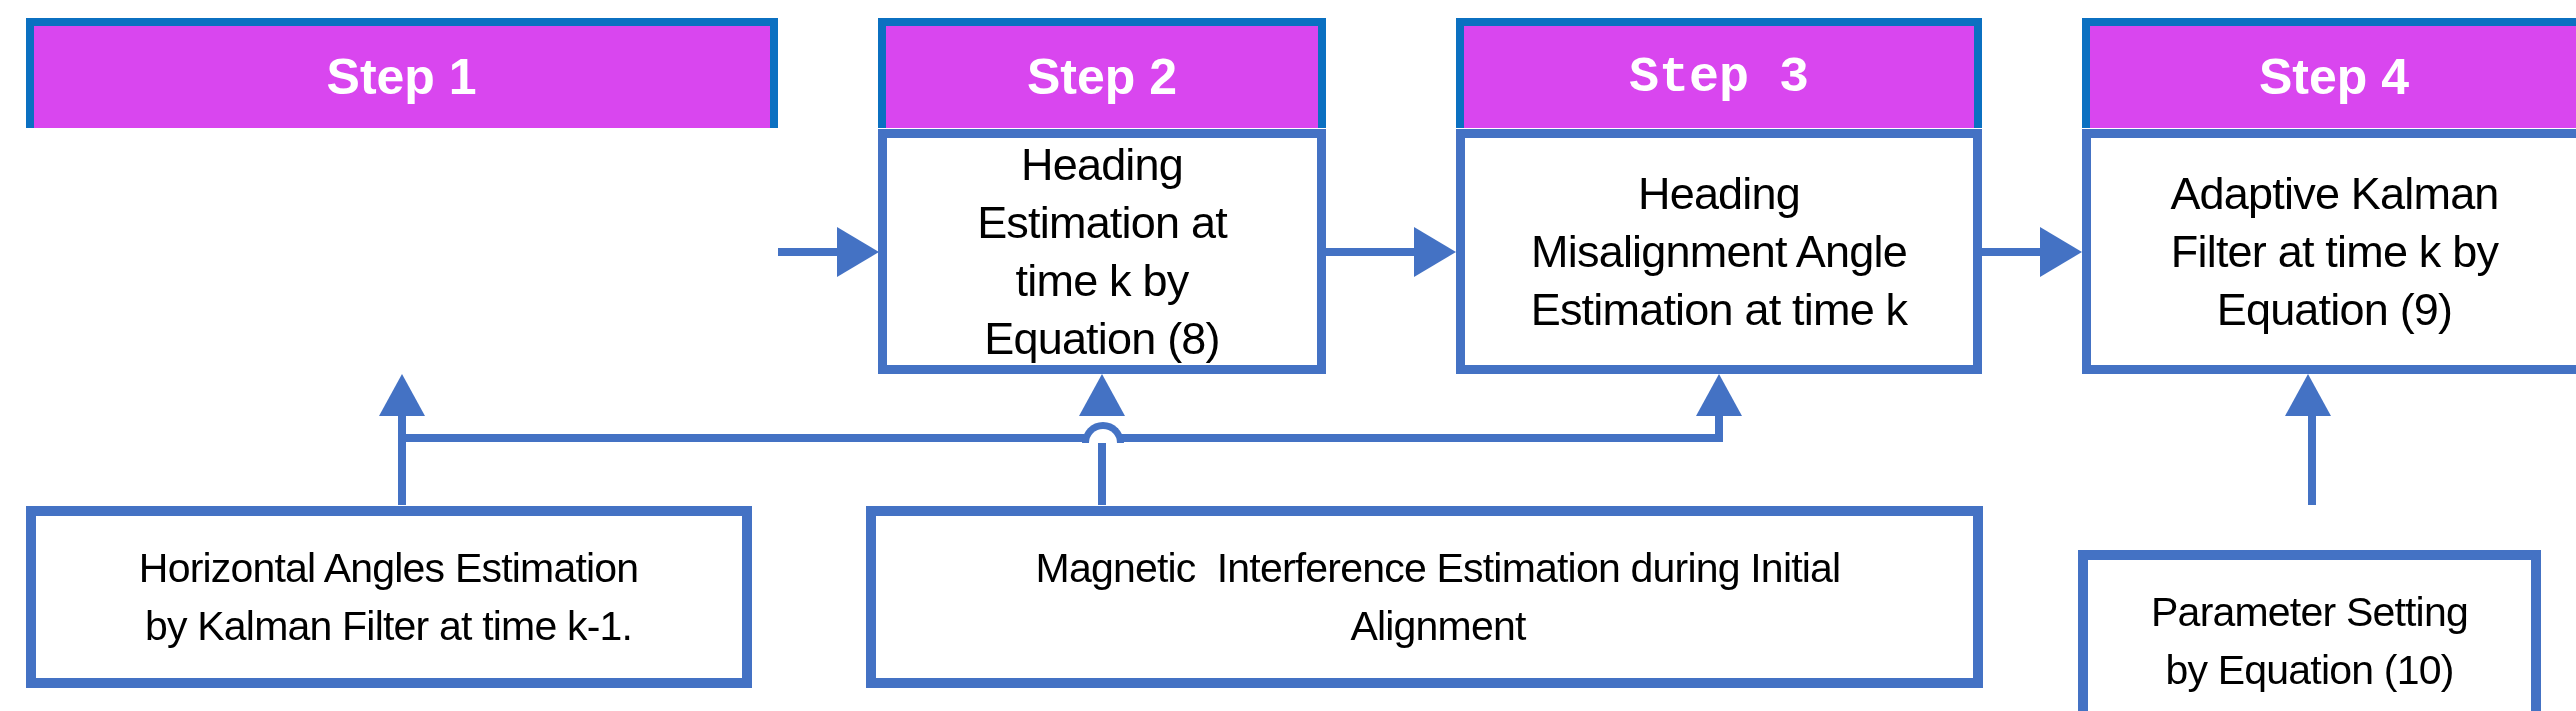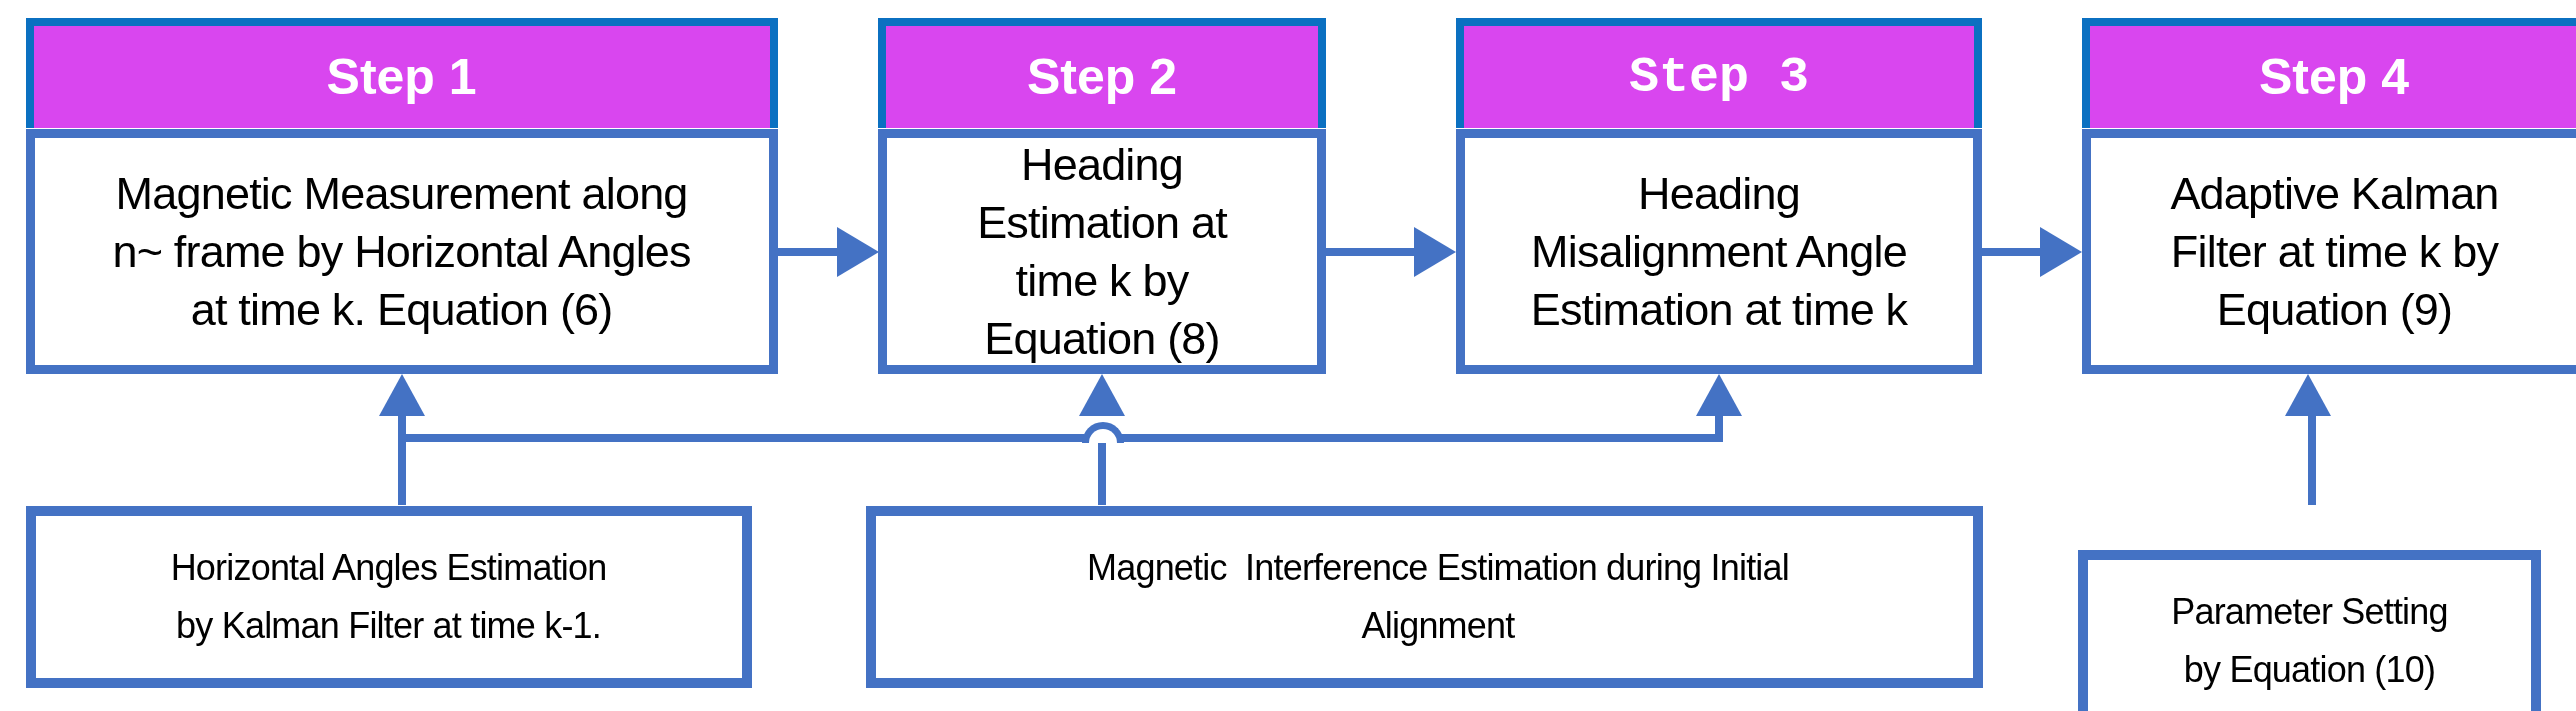--- a/index.html
+++ b/index.html
@@ -17,21 +17,21 @@
     position:absolute;box-sizing:border-box;
     background:#ffffff;border:9.6px solid #4472c4;
     display:flex;align-items:center;justify-content:center;text-align:center;
     color:#000000;font-size:45px;line-height:58px;letter-spacing:-0.8px;
     white-space:pre-wrap;
   }
   .input-box{
     position:absolute;box-sizing:border-box;
     background:#ffffff;border:10.4px solid #4472c4;
     display:flex;align-items:center;justify-content:center;text-align:center;
-    color:#000000;font-size:36px;line-height:58px;letter-spacing:-0.8px;
+    color:#000000;font-size:41px;line-height:58px;letter-spacing:-0.8px;
     white-space:pre-wrap;
   }
   .shaft-h{position:absolute;height:8px;background:#4472c4;}
   .shaft-v{position:absolute;width:8px;background:#4472c4;}
   .head-right{
     position:absolute;width:0;height:0;
     border-top:25px solid transparent;border-bottom:25px solid transparent;
     border-left:42px solid #4472c4;
   }
   .head-up{
@@ -45,25 +45,20 @@
     border-radius:21px 21px 0 0;
   }
 </style>
 </head>
 <body>
 
 <div id="canvas">
 
   <div class="step-header" style="left:25.6px;top:18.4px;width:752px;height:110px;">
     <span>Step 1</span>
-  </div>
-  <div class="step-body" style="left:25.6px;top:129px;width:752px;height:245px;">
-    <span>Magnetic Measurement along
-n~ frame by Horizontal Angles
-at time k. Equation (6)</span>
   </div>
 
   <div class="step-header" style="left:878px;top:18.4px;width:448px;height:110px;">
     <span>Step 2</span>
   </div>
   <div class="step-body" style="left:878px;top:129px;width:448px;height:245px;">
     <span>Heading
 Estimation at
 time k by
 Equation (8)</span>

